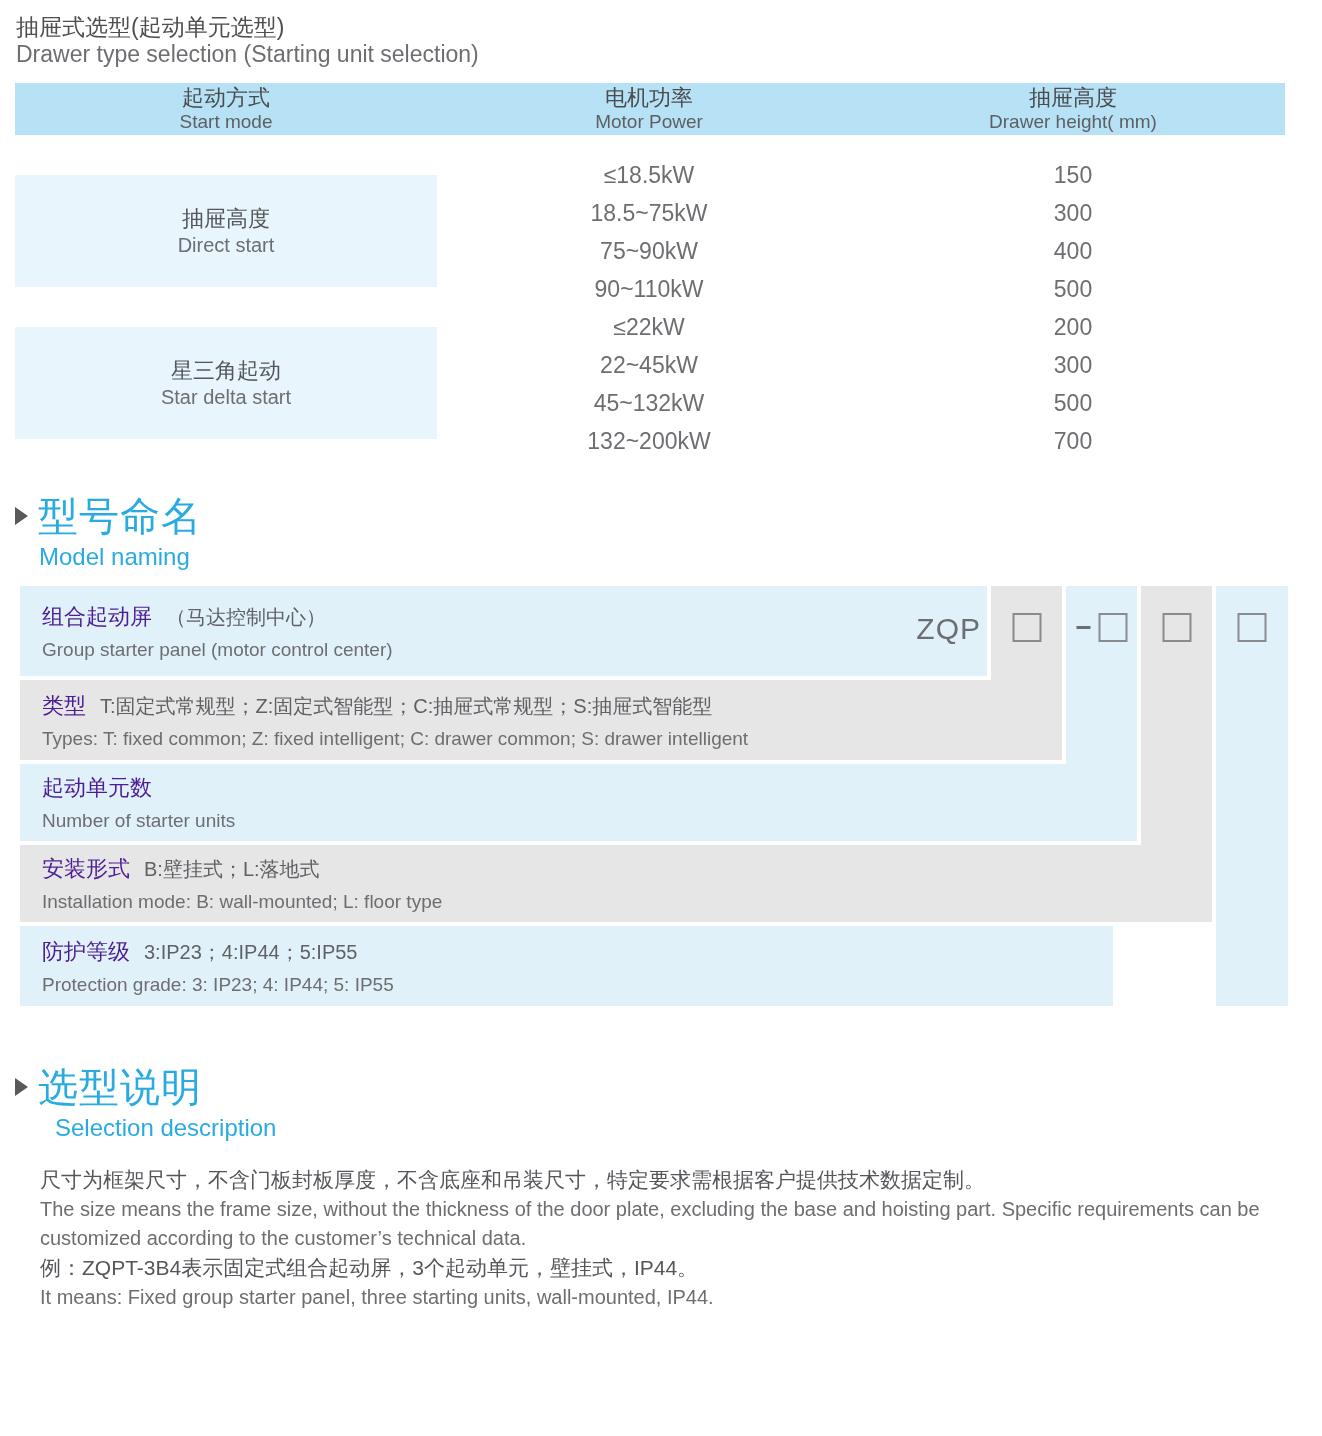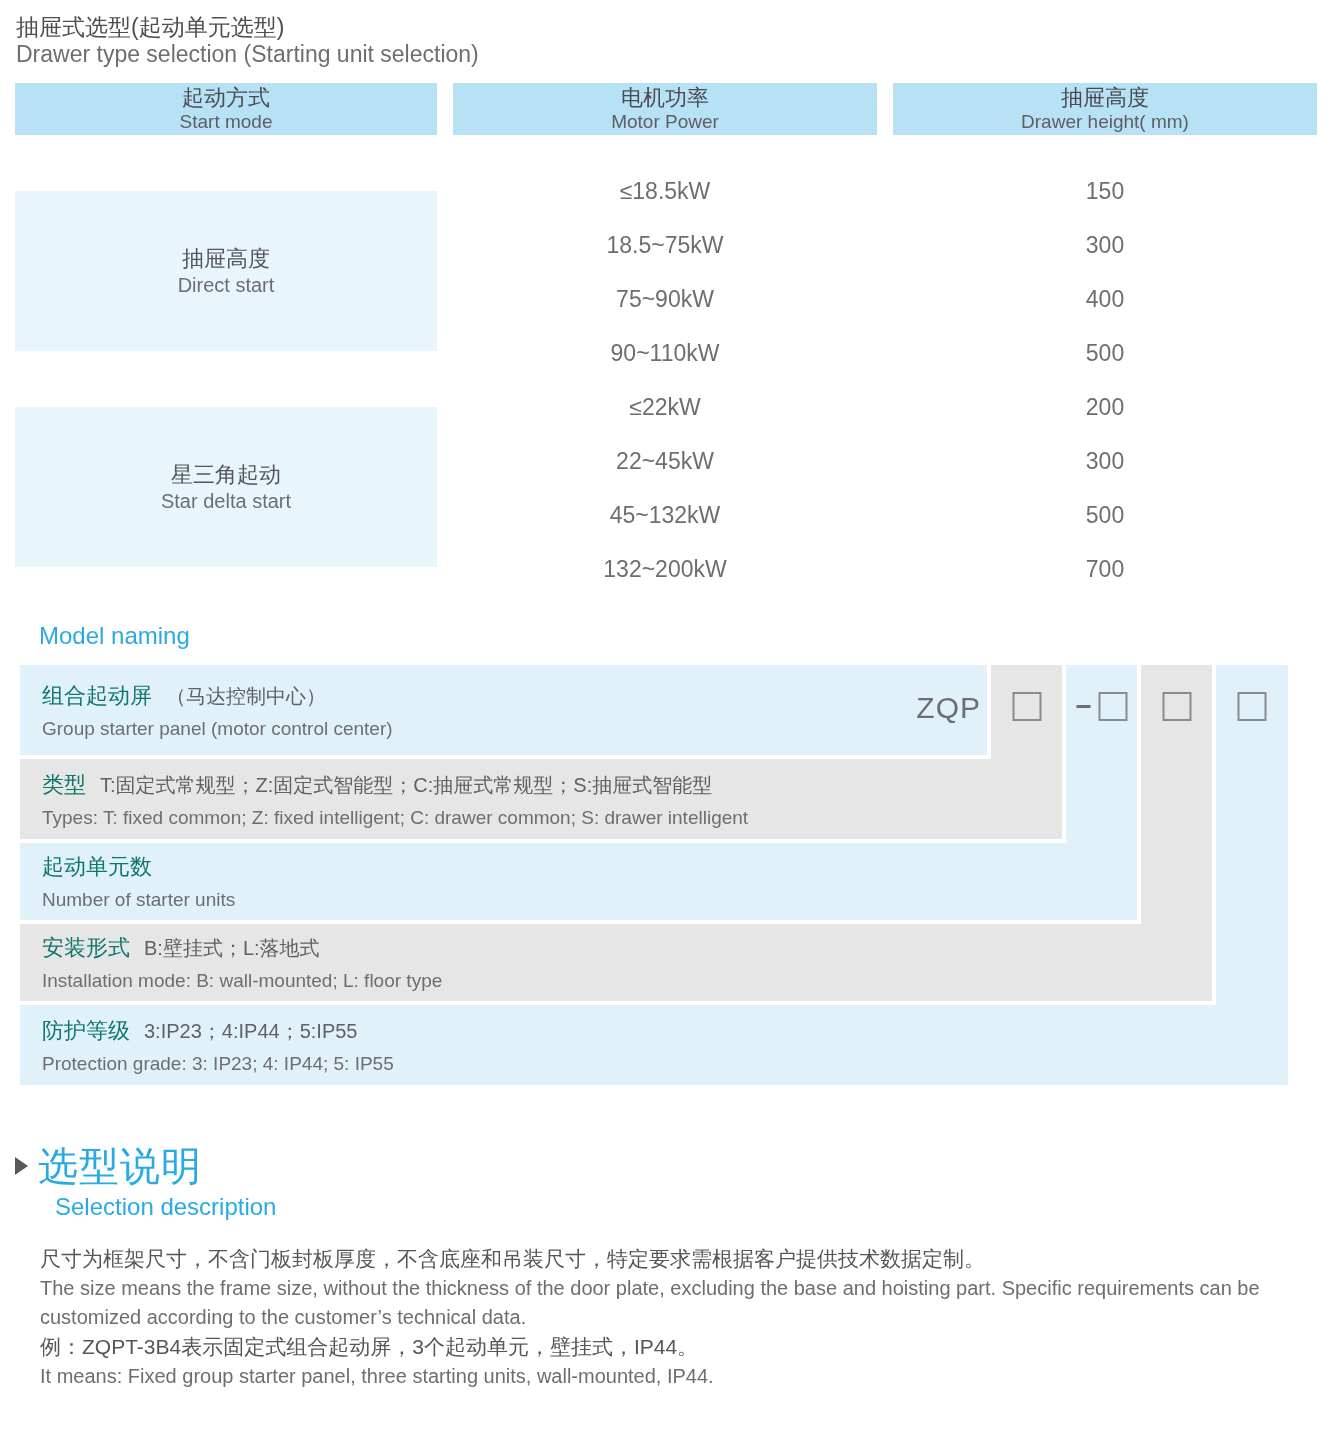--- a/index.html
+++ b/index.html
@@ -14,21 +14,21 @@
   .titleblock { padding:12px 4px 0 16px; }
   .title-cn { font-size:23px; color:#4d4e50; line-height:30px; }
   .title-en { font-size:23px; color:#6d6e71; line-height:24px; }
 
   
   .sel-table {
     margin:17px 0 0 15px; width:1270px;
     display:grid;
     grid-template-columns:422px 424px 424px;
     grid-template-rows:52px repeat(8,38px);
-    gap:16px;
+    gap:0;
   }
   .th { background:#b7e2f6; display:flex; flex-direction:column; align-items:center; justify-content:center; }
   .th-cn { font-size:22px; color:#4b4c4f; line-height:26px; }
   .th-en { font-size:19px; color:#5e5f62; line-height:22px; }
   .td { background:#e8f5fc; display:flex; align-items:center; justify-content:center;
         font-size:23px; color:#6d6e71;margin-top:40px; }
   .td.mode { flex-direction:column; }
   .mode-cn { font-size:22px; color:#55565a; line-height:28px; }
   .mode-en { font-size:20px; color:#6d6e71; line-height:25px; }
 
@@ -44,33 +44,33 @@
   .sect-en { font-size:24px; color:#29abe2; margin-left:24px; line-height:30px; margin-top:3px; }
   .sect-2 .sect-en { margin-left:40px; }
 
   
   .diagram { position:relative; margin:14px 0 0 20px; width:1268px; height:420px; }
   .shape { position:absolute; box-sizing:border-box; }
   .lb { background:#e1f1fa; }
   .gr { background:#e6e6e7; }
   .band { display:flex; flex-direction:column; justify-content:center; padding-left:22px; }
   .band-cnline { white-space:nowrap; }
-  .band-label { font-size:22px; color:#0f766e; margin-right:14px; }
+  .band-label { font-size:22px; color:#4c1d95; margin-right:14px; }
   .band-detail { font-size:20px; color:#5f6164; }
   .band-en { font-size:19px; color:#6d6e71; margin-top:7px; white-space:nowrap; }
 
   .b1 { left:0;    top:0;     width:967px;  height:90px; }
   .c1 { left:971px; top:0;    width:71px;   height:174px; }
   .b2 { left:0;    top:94px;  width:1042px; height:80px; }
   .c2 { left:1046px; top:0;   width:71px;   height:255px; }
   .b3 { left:0;    top:178px; width:1117px; height:77px; }
   .c3 { left:1121px; top:0;   width:71px;   height:336px; }
   .b4 { left:0;    top:259px; width:1192px; height:77px; }
   .c4 { left:1196px; top:0;   width:72px;   height:420px; }
-  .b5 { left:0;    top:340px; width:1268px; height:80px; }
+  .b5 { left:0;    top:340px; width:1093px; height:80px; }
 
   .zqp { position:absolute; top:26px; right:6px; font-size:30px; color:#6d6e71; letter-spacing:1px; }
   .sq  { position:absolute; top:27px; left:50%; transform:translateX(-50%);
          width:25px; height:25px; border:2px solid #898b8e; }
   .c2wrap { position:absolute; top:27px; left:50%; transform:translateX(-50%);
             display:flex; align-items:center; }
   .dash { width:14px; height:3px; background:#6d6e71; margin-right:8px; }
   .sq2 { width:25px; height:25px; border:2px solid #898b8e; }
 
   
@@ -123,20 +123,24 @@
     <div class="td" style="grid-column:3;grid-row:6">200</div>
     <div class="td" style="grid-column:2;grid-row:7">22~45kW</div>
     <div class="td" style="grid-column:3;grid-row:7">300</div>
     <div class="td" style="grid-column:2;grid-row:8">45~132kW</div>
     <div class="td" style="grid-column:3;grid-row:8">500</div>
     <div class="td" style="grid-column:2;grid-row:9">132~200kW</div>
     <div class="td" style="grid-column:3;grid-row:9">700</div>
   </div>
 
   <div class="sect sect-1">
+    <div class="sect-head">
+      <div class="arrow"></div>
+      <div class="sect-cn">型号命名</div>
+    </div>
     <div class="sect-en">Model naming</div>
   </div>
 
   <div class="diagram">
 
     <div class="shape lb b1 band">
       <div class="band-cnline">
         <span class="band-label">组合起动屏</span><span class="band-detail">（马达控制中心）</span>
       </div>
       <div class="band-en">Group starter panel (motor control center)</div>

